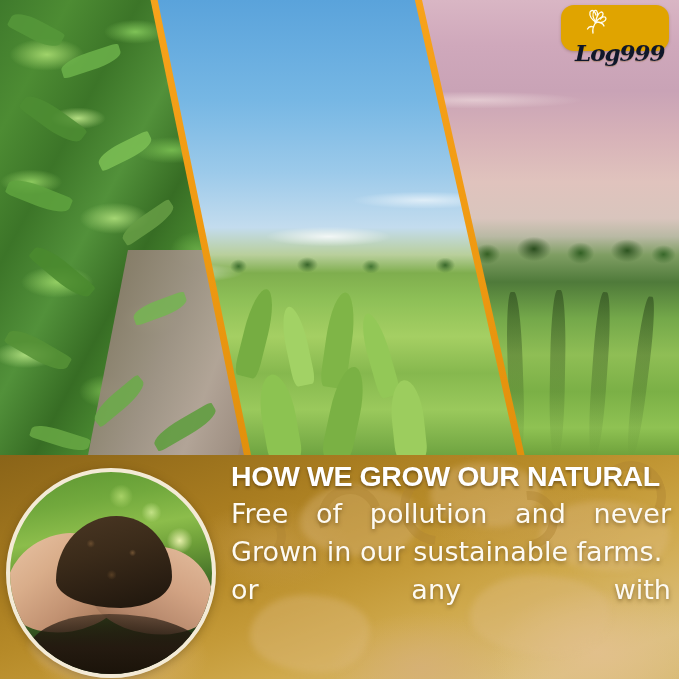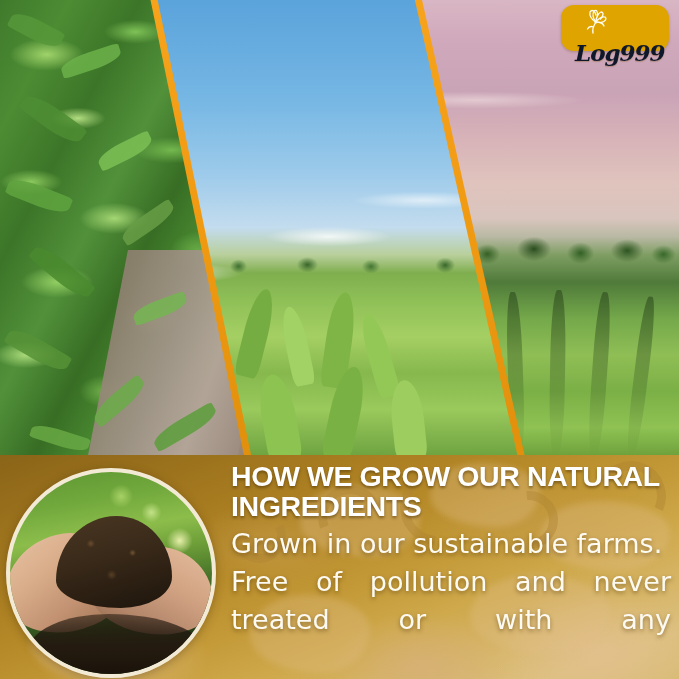--- a/index.html
+++ b/index.html
@@ -308,36 +308,34 @@
   <div class="soil-circle">
     <div class="hand hand-left"></div>
     <div class="hand hand-right"></div>
     <div class="soil-mound"></div>
     <div class="soil-floor"></div>
   </div>
 
   <div class="text-block">
     <h2 class="headline">
       <span>HOW WE GROW OUR NATURAL</span><br>
-      <span>INGREDIENTS</span>
     </h2>
     <p class="body-copy">
-      <span class="line">Grown in our sustainable farms.</span>
       <span class="line justify">
         <span>Free</span>
         <span>of</span>
         <span>pollution</span>
         <span>and</span>
         <span>never</span>
       </span>
+      <span class="line">Grown in our sustainable farms.</span>
       <span class="line justify">
-        <span>treated</span>
         <span>or</span>
+        <span>any</span>
         <span>with</span>
-        <span>any</span>
       </span>
     </p>
   </div>
 
   <div class="logo-badge">
     <svg class="logo-flower" viewBox="0 0 34 26">
       <g fill="none" stroke="#fffdf0" stroke-width="1.3" stroke-linecap="round">
         <path d="M17 14 C13 12 10 8 11 4 C13 1 16 3 17 7"></path>
         <path d="M17 14 C14 11 13 6 15 3 C17.5 1 19 4 18.5 8"></path>
         <path d="M17 14 C17 10 19 5 22 4 C25 4 24.5 8 21.5 11"></path>

